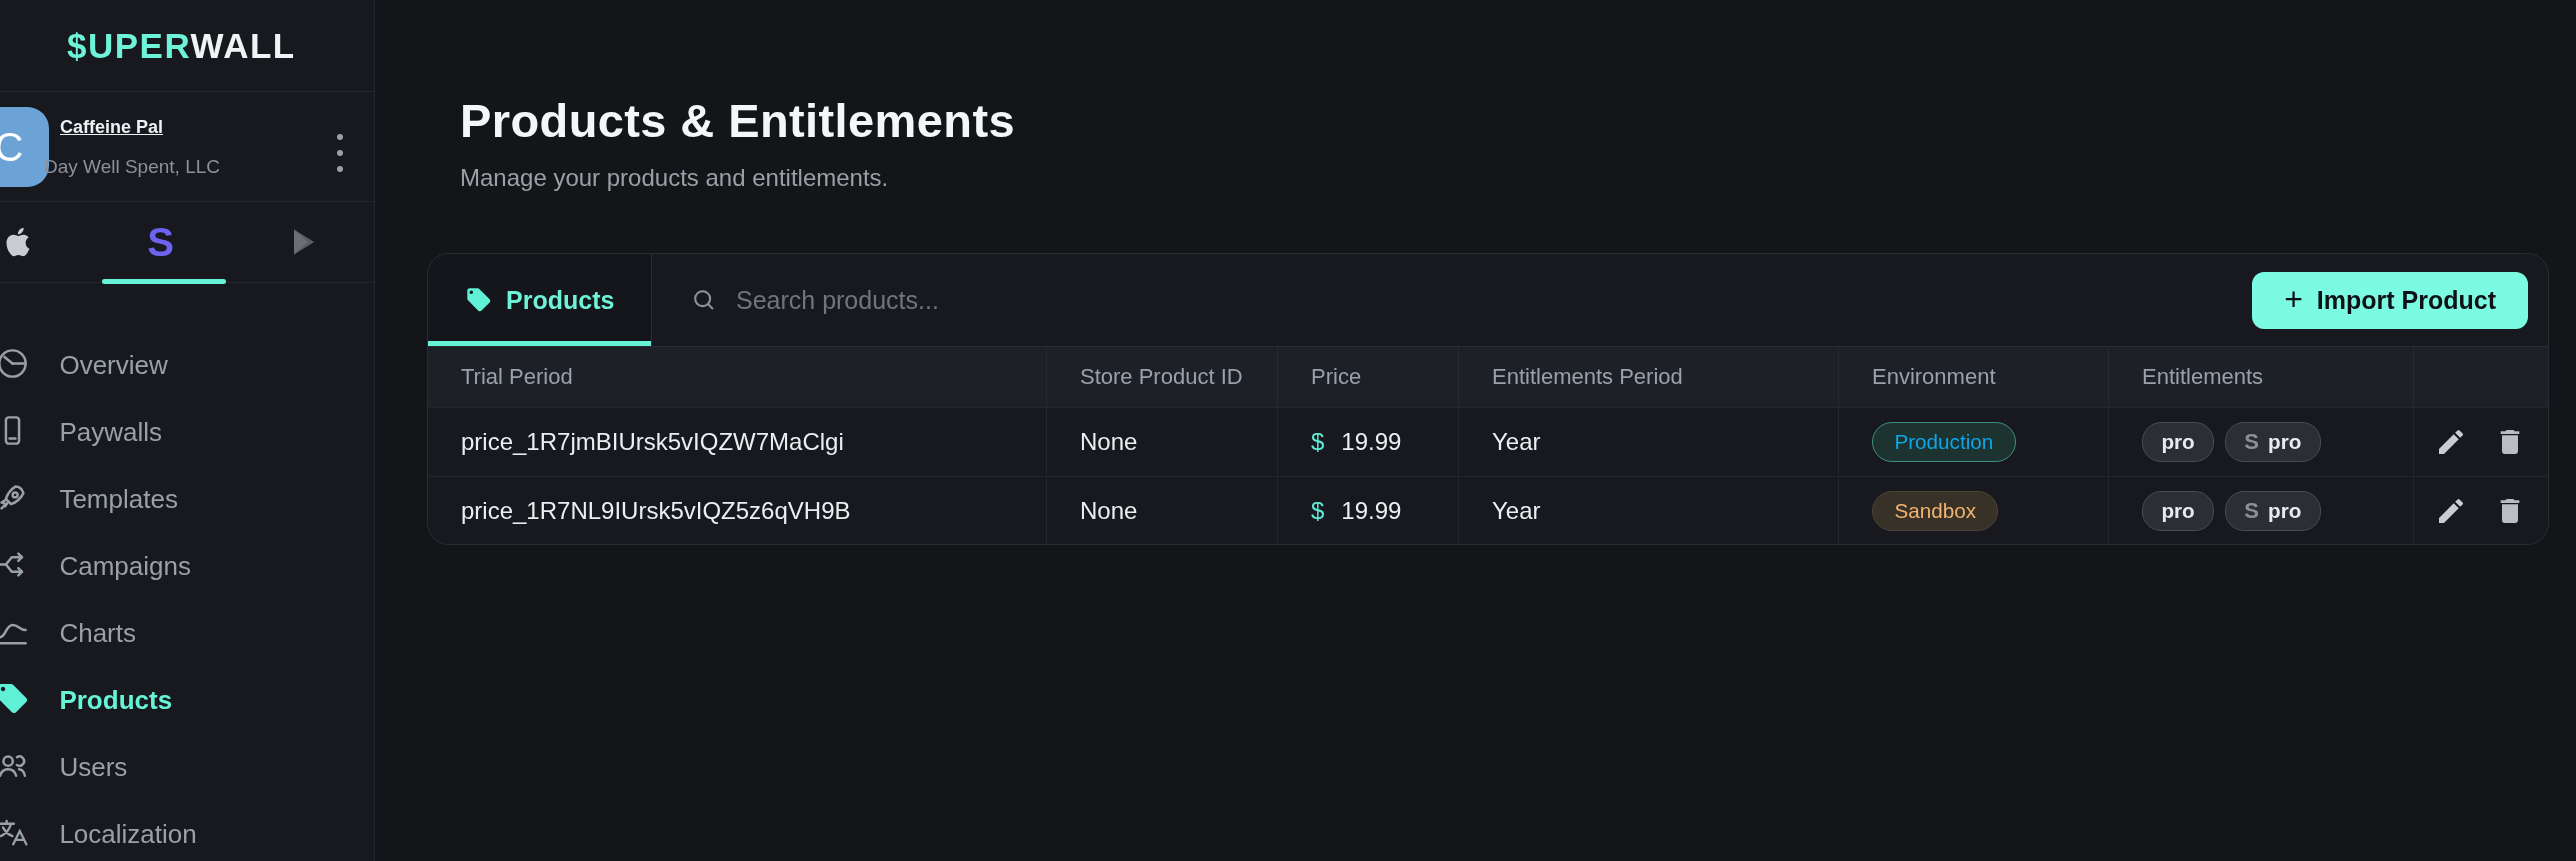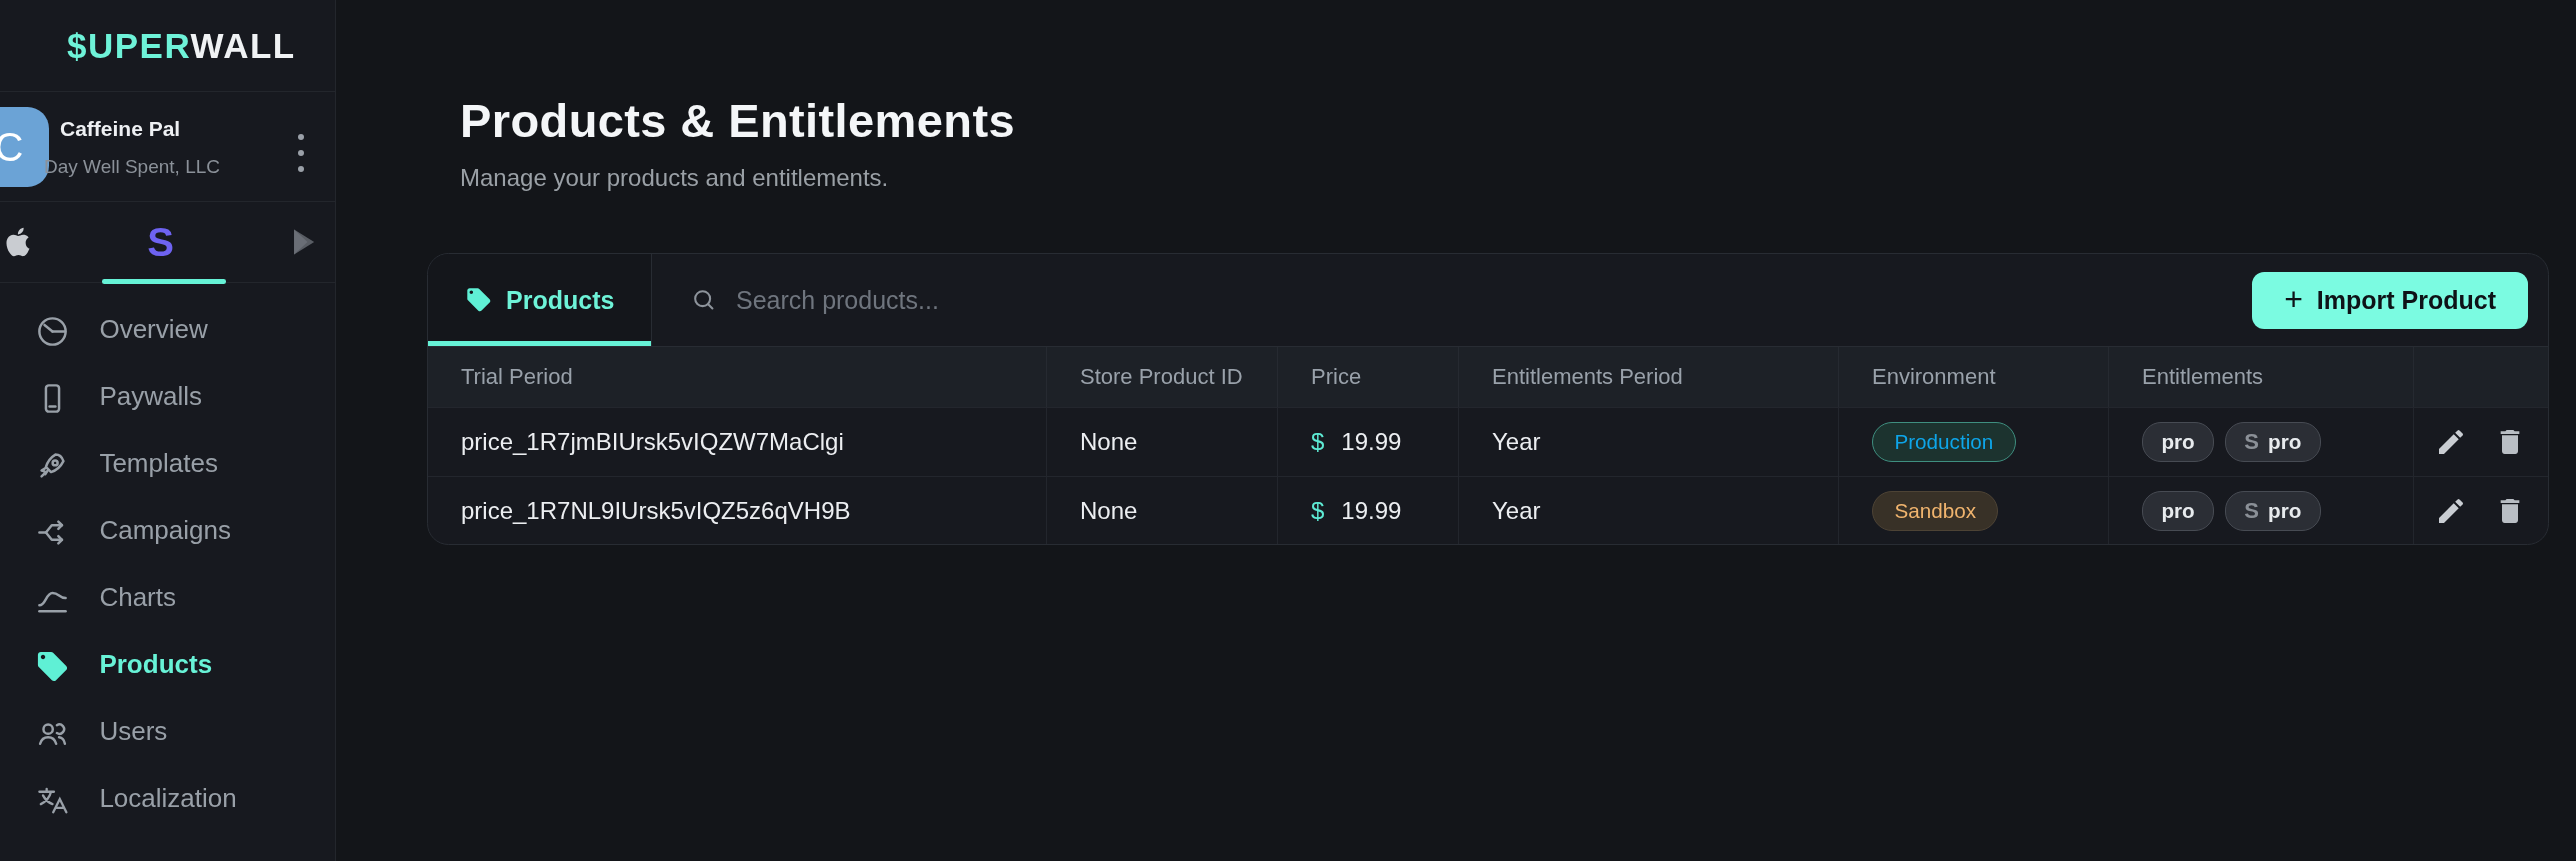--- a/index.html
+++ b/index.html
@@ -6,48 +6,48 @@
   html,body { width: 2576px; height: 862px; }
   body {
     position: relative;
     background: #131519;
     font-family: "Liberation Sans", sans-serif;
     color: #e8eaed;
     overflow: hidden;
   }
   
   .sidebar {
-    position: absolute; left: 0; top: 0; width: 336px; height: 862px;
+    position: absolute; left: 0; top: 0; width: 375px; height: 862px;
     background: #17191f; border-right: 1.5px solid #23262c; overflow: hidden;
   }
   .logo-row { height: 92px; display: flex; align-items: center; padding-left: 67px;
     border-bottom: 1.5px solid #23262c; cursor: pointer; }
   .logo-text { font-size: 35px; font-weight: 800; letter-spacing: 1.5px; white-space: nowrap; }
   .logo-accent { color: #6ef2d8; }
   .logo-rest { color: #f0f2f4; }
 
   .app-row { position: relative; height: 110px; border-bottom: 1.5px solid #23262c; cursor: pointer; }
   .avatar { position: absolute; left: -31px; top: 15.3px; width: 80px; height: 80px;
     border-radius: 21.4px; background: #6ba3d6; display: flex; align-items: center;
     justify-content: center; font-size: 40px; font-weight: 400; color: #ffffff; }
-  .app-name { position: absolute; left: 60px; top: 24.5px; font-size: 21px; font-weight: 600; color: #eef0f3; }
+  .app-name { position: absolute; left: 60px; top: 24.5px; font-size: 18px; font-weight: 600; color: #eef0f3; text-decoration: underline; }
   .app-org  { position: absolute; left: 44px; top: 64px; font-size: 19px; color: #8b9199; }
   .dots { position: absolute; right: 26px; top: 37px; display: flex; flex-direction: column; gap: 10px; padding: 4.6px; cursor: pointer; }
   .dots i { width: 6.1px; height: 6.1px; border-radius: 50%; background: #9aa0a8; }
 
   .tabs-row { position: relative; height: 81px; border-bottom: 1.5px solid #23262c; }
   .tabs-inner { position: absolute; left: -54px; top: 0; width: 429px; height: 100%; display: flex; }
   .ptab { flex: 1; display: flex; align-items: center; justify-content: center; cursor: pointer; }
   .stripe-s { font-size: 40px; font-weight: 800; color: #6e63f1; }
   .tab-underline { position: absolute; left: 102px; bottom: -1.5px; width: 124px; height: 4.6px;
     background: #66f2d6; border-radius: 2.3px; }
 
   .nav { padding-top: 31px; }
-  .nav-item { display: flex; align-items: flex-start; height: 67px; font-size: 26px;
-    color: #99a0a8; cursor: pointer; white-space: nowrap; margin-left: 40px; }
+  .nav-item { display: flex; align-items: flex-end; height: 67px; font-size: 26px;
+    color: #99a0a8; cursor: pointer; white-space: nowrap; }
   .nav-icon { width: 35px; height: 35px; margin-left: -4.6px; margin-right: 29px; flex: none; }
   .nav-item.active { color: #68f3d7; font-weight: 600; }
 
   
   .main { position: absolute; left: 377px; top: 0; right: 0; bottom: 0; }
   .page-title { position: absolute; left: 83px; top: 93px; font-size: 47px; font-weight: 600;
     color: #f4f6f8; letter-spacing: 0.4px; }
   .page-sub { position: absolute; left: 83px; top: 164px; font-size: 24px; color: #9aa0a6; }
 
   .panel { position: absolute; left: 50px; top: 253px; width: 2122px; height: 292px;

